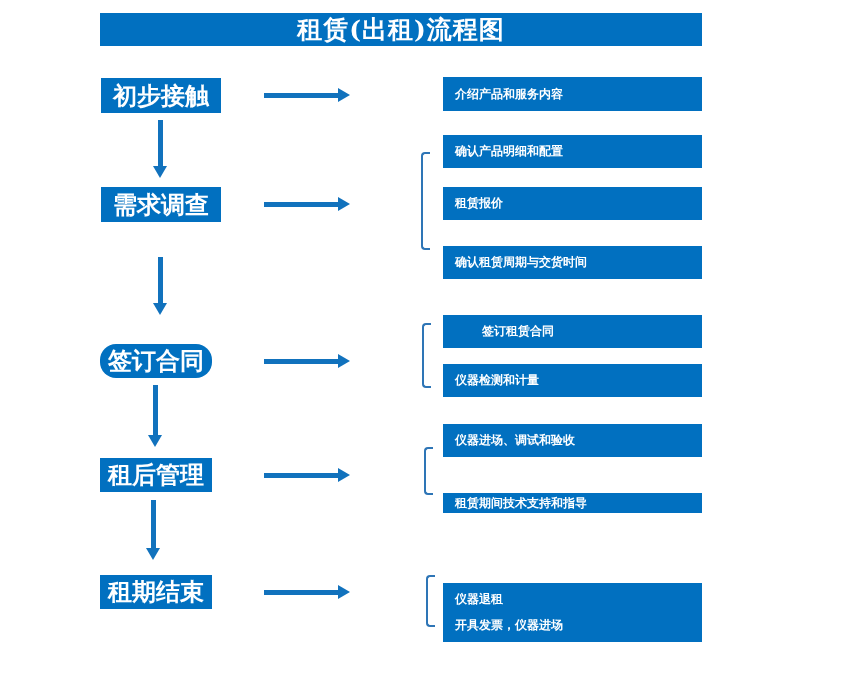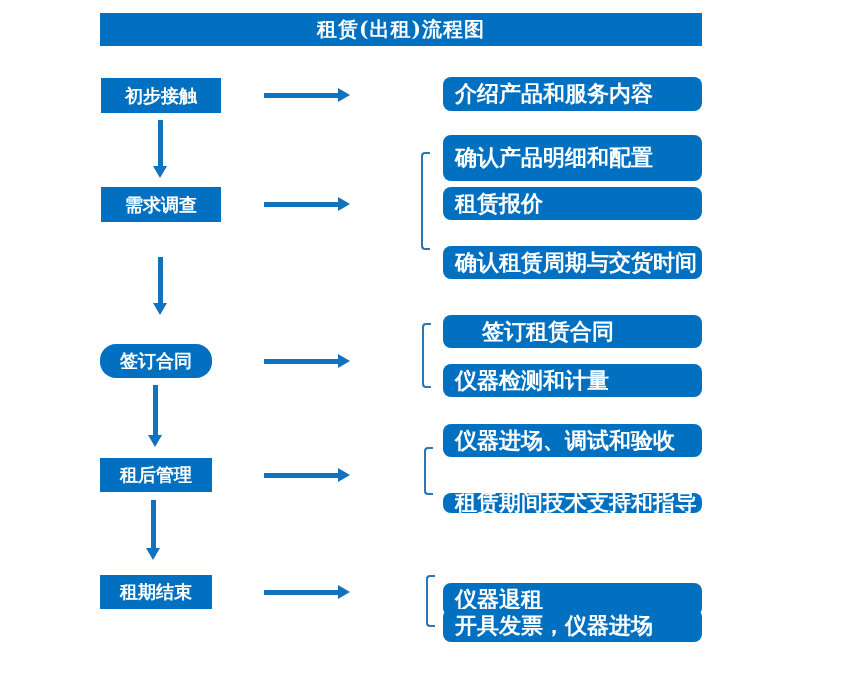--- a/index.html
+++ b/index.html
@@ -25,32 +25,31 @@
     background: var(--box-blue);
     color: #ffffff;
     font-weight: bold;
     display: flex;
     align-items: center;
     box-sizing: border-box;
     white-space: nowrap;
   }
   .title {
     justify-content: center;
-    font-size: 20px;
+    font-size: 25px;
     letter-spacing: 1px;
   }
   .lbox {
     justify-content: center;
-    font-size: 18px;
+    font-size: 24px;
   }
   .rbox {
     justify-content: flex-start;
     padding-left: 12px;
-    font-size: 22px;
-    border-radius: 8px;
+    font-size: 12px;
   }
   
   .harrow {
     position: absolute;
     height: 5px;
     background: var(--arrow-blue);
   }
   .harrow::after {
     content: "";
     position: absolute;
@@ -115,21 +114,21 @@
   <div class="harrow" style="left:264px; top:473px; width:74px;"></div>
   <div class="harrow" style="left:264px; top:590px; width:74px;"></div>
 
   <div class="bracket" style="left:421px; top:152px; height:98px;"></div>
   <div class="bracket" style="left:422px; top:323px; height:65px;"></div>
   <div class="bracket" style="left:424px; top:447px; height:48px;"></div>
   <div class="bracket" style="left:426px; top:575px; height:52px;"></div>
 
   <div class="box rbox" style="left:443px; top:77px;  width:259px; height:34px;">介绍产品和服务内容</div>
 
-  <div class="box rbox" style="left:443px; top:135px; width:259px; height:46px;">确认产品明细和配置</div>
+  <div class="box rbox" style="left:443px; top:135px; width:259px; height:33px;">确认产品明细和配置</div>
   <div class="box rbox" style="left:443px; top:187px; width:259px; height:33px;">租赁报价</div>
   <div class="box rbox" style="left:443px; top:246px; width:259px; height:33px;">确认租赁周期与交货时间</div>
 
   <div class="box rbox" style="left:443px; top:315px; width:259px; height:33px;padding-left:39px;">签订租赁合同</div>
   <div class="box rbox" style="left:443px; top:364px; width:259px; height:33px;">仪器检测和计量</div>
 
   <div class="box rbox" style="left:443px; top:424px; width:259px; height:33px;">仪器进场、调试和验收</div>
   <div class="box rbox" style="left:443px; top:493px; width:259px; height:20px;">租赁期间技术支持和指导</div>
 
   <div class="box rbox" style="left:443px; top:583px; width:259px; height:33px;">仪器退租</div>

